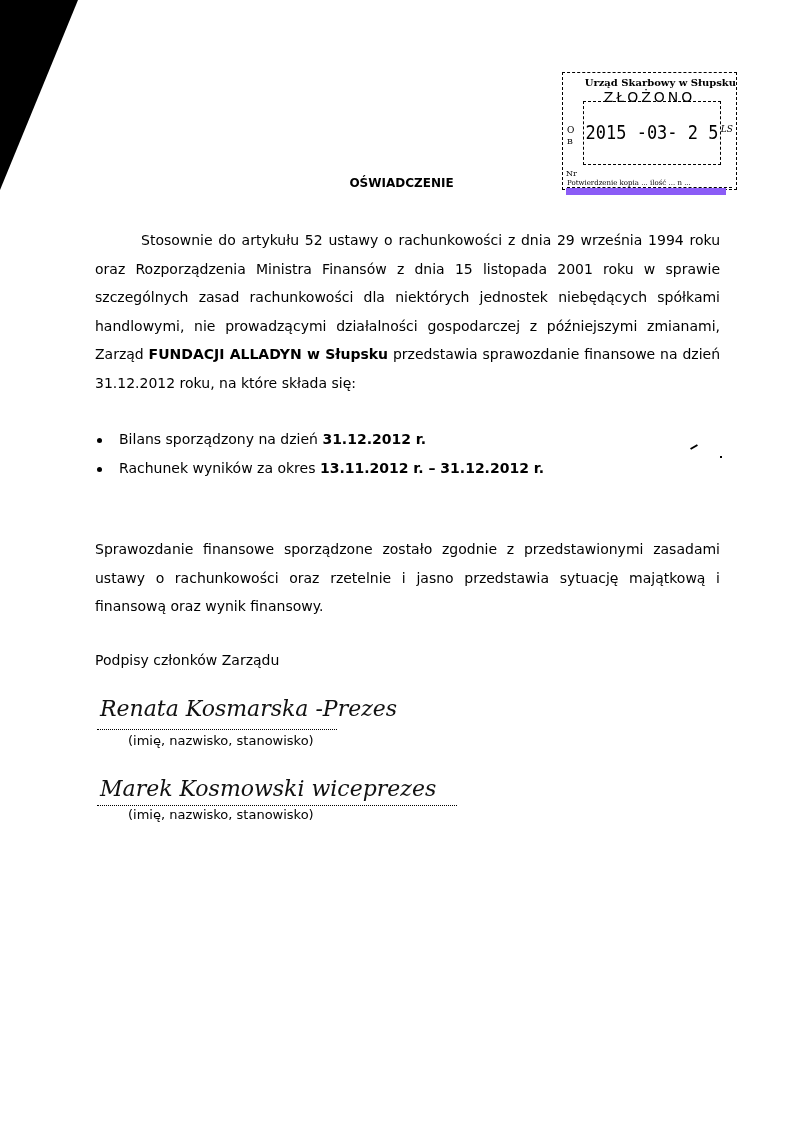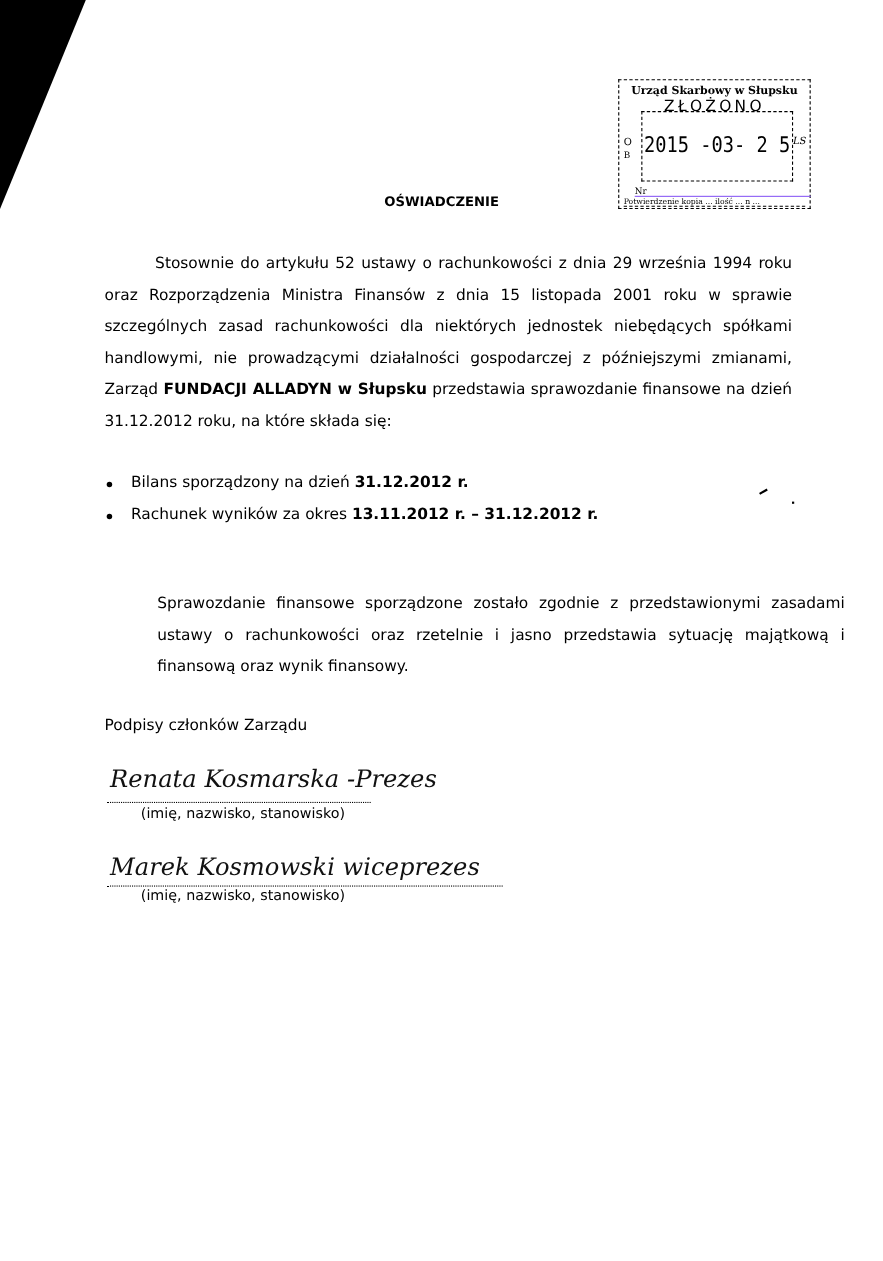--- a/index.html
+++ b/index.html
@@ -9,41 +9,41 @@
   }
   .corner-shadow {
     position: absolute; left: 0; top: 0; width: 80px; height: 190px;
   }
   .stamp {
     position: absolute; left: 562px; top: 72px; width: 175px; height: 118px;
     border: 1px dashed #000; box-sizing: border-box;
     font-family: "DejaVu Serif", serif;
   }
   .stamp-office {
-    position: absolute; left: 0; right: 0; top: 4px; text-align: center;
+    position: absolute; left: 0; right: 0; top: 4px; text-align: right;
     font-size: 10px; font-weight: bold;
   }
   .stamp-status {
     position: absolute; left: 0; right: 0; top: 16px; text-align: center;
     font-size: 14px; letter-spacing: 3px; font-family: "DejaVu Sans", sans-serif;
   }
   .stamp-datebox {
     position: absolute; left: 20px; top: 28px; width: 138px; height: 64px;
     border: 1px dashed #000; box-sizing: border-box;
   }
   .stamp-date {
     position: absolute; left: 0; right: 0; top: 20px; text-align: center;
     font-family: "DejaVu Sans Mono", monospace; font-size: 17px; transform: scaleY(1.15);
   }
   .stamp-o { position: absolute; left: 4px; top: 52px; font-size: 9px; }
   .stamp-b { position: absolute; left: 4px; top: 64px; font-size: 8px; }
   .stamp-ls { position: absolute; right: 3px; top: 51px; font-size: 9px; font-style: italic; }
   .stamp-nr {
-    position: absolute; left: 14px; top: 96px; font-size: 8px; width: 160px;
-    border-bottom: 1px solid #8b5cf6; padding-bottom: 0;
+    position: absolute; left: 3px; top: 96px; font-size: 8px; width: 160px;
+    border-bottom: 7px solid #8b5cf6; padding-bottom: 10px;
   }
   .stamp-copy {
     position: absolute; left: 4px; top: 106px; font-size: 7px; width: 165px;
     border-bottom: 1px dashed #000; white-space: nowrap; overflow: hidden;
   }
   .title {
     position: absolute; left: 0; width: 803px; top: 176px; text-align: center;
     font-weight: bold; font-size: 12px;
   }
   .para {
@@ -54,21 +54,21 @@
   .p1 { top: 226px; }
   .bullets {
     position: absolute; left: 95px; top: 425px; font-size: 14px; line-height: 28.5px;
     list-style: none; margin: 0; padding: 0;
   }
   .bullets li { position: relative; padding-left: 24px; }
   .bullets li::before {
     content: ""; position: absolute; left: 2px; top: 13px; width: 5px; height: 5px;
     border-radius: 50%; background: #000;
   }
-  .p2 { top: 535px; margin-left: 48px; }
+  .p2 { top: 535px; }
   .sig-label { position: absolute; left: 95px; top: 652px; font-size: 14px; }
   .sig-line {
     position: absolute; left: 97px; width: 240px; border-bottom: 1px dotted #000; height: 1px;
   }
   .sig-name {
     position: absolute; font-family: "DejaVu Serif", serif; font-style: italic;
     font-size: 22px; color: #111; white-space: nowrap;
   }
   .sig-caption { position: absolute; left: 128px; font-size: 13px; text-align: right; }
   .speck { position: absolute; background:#000; }

